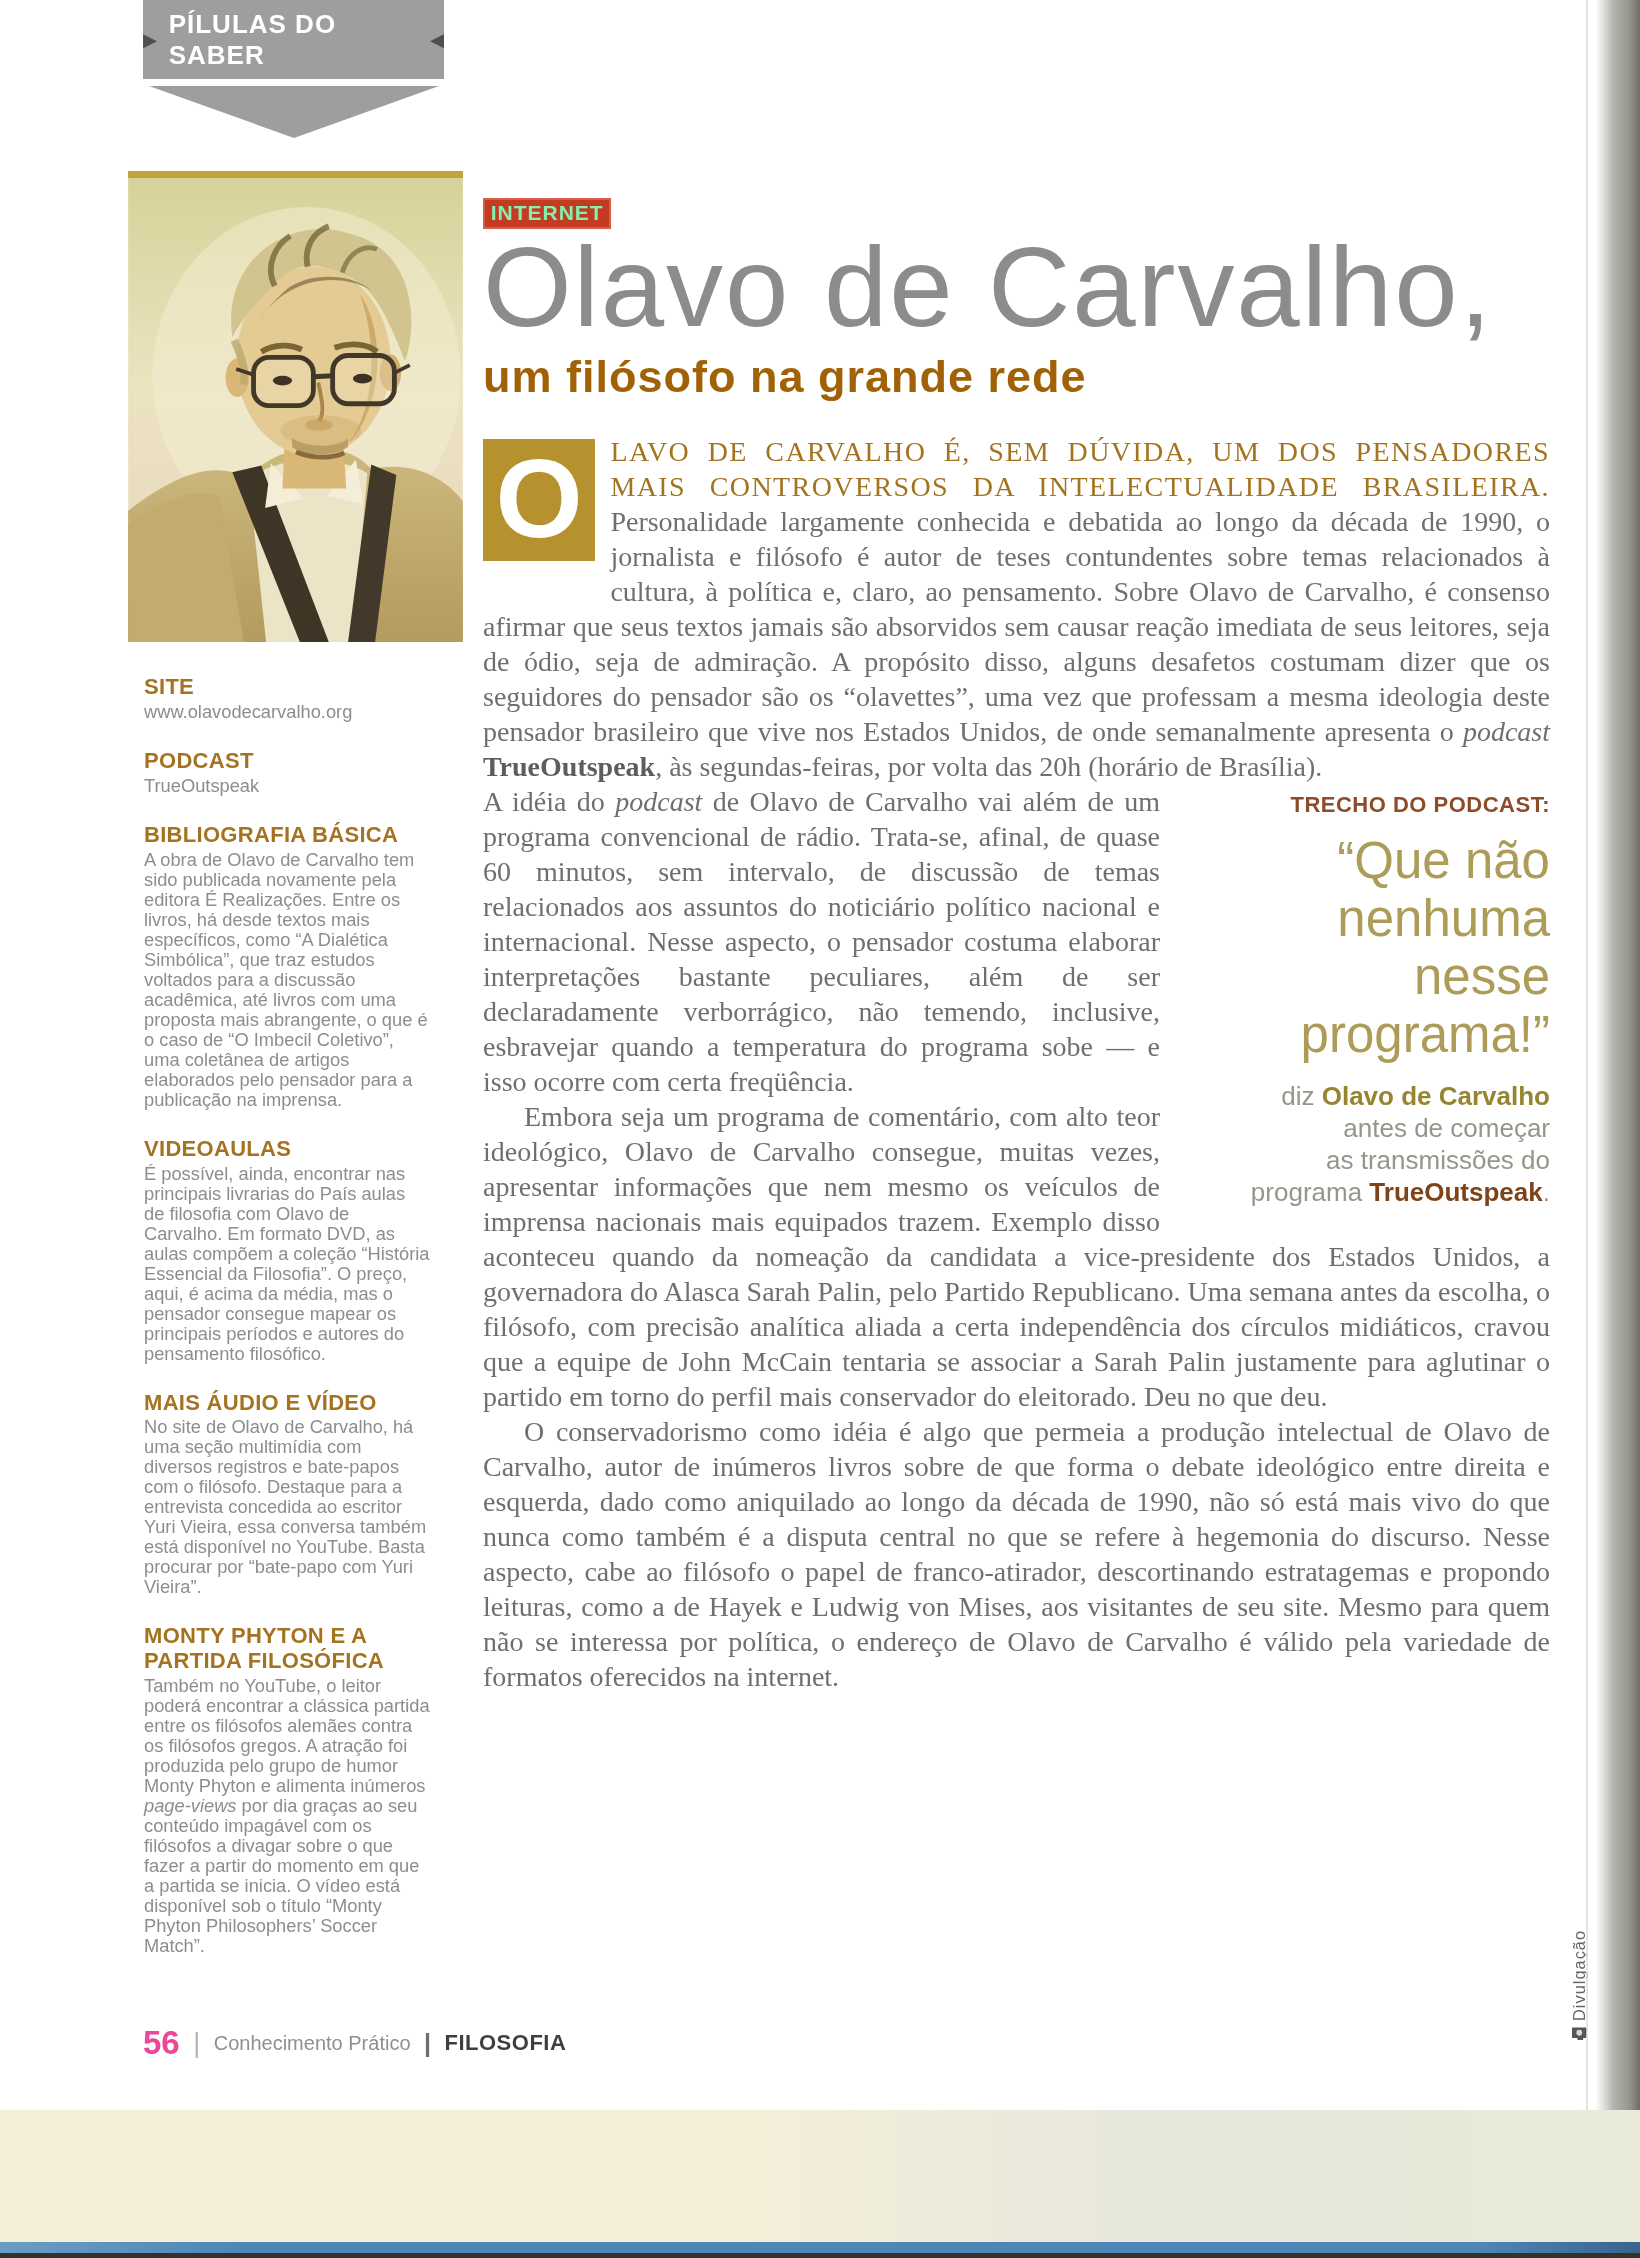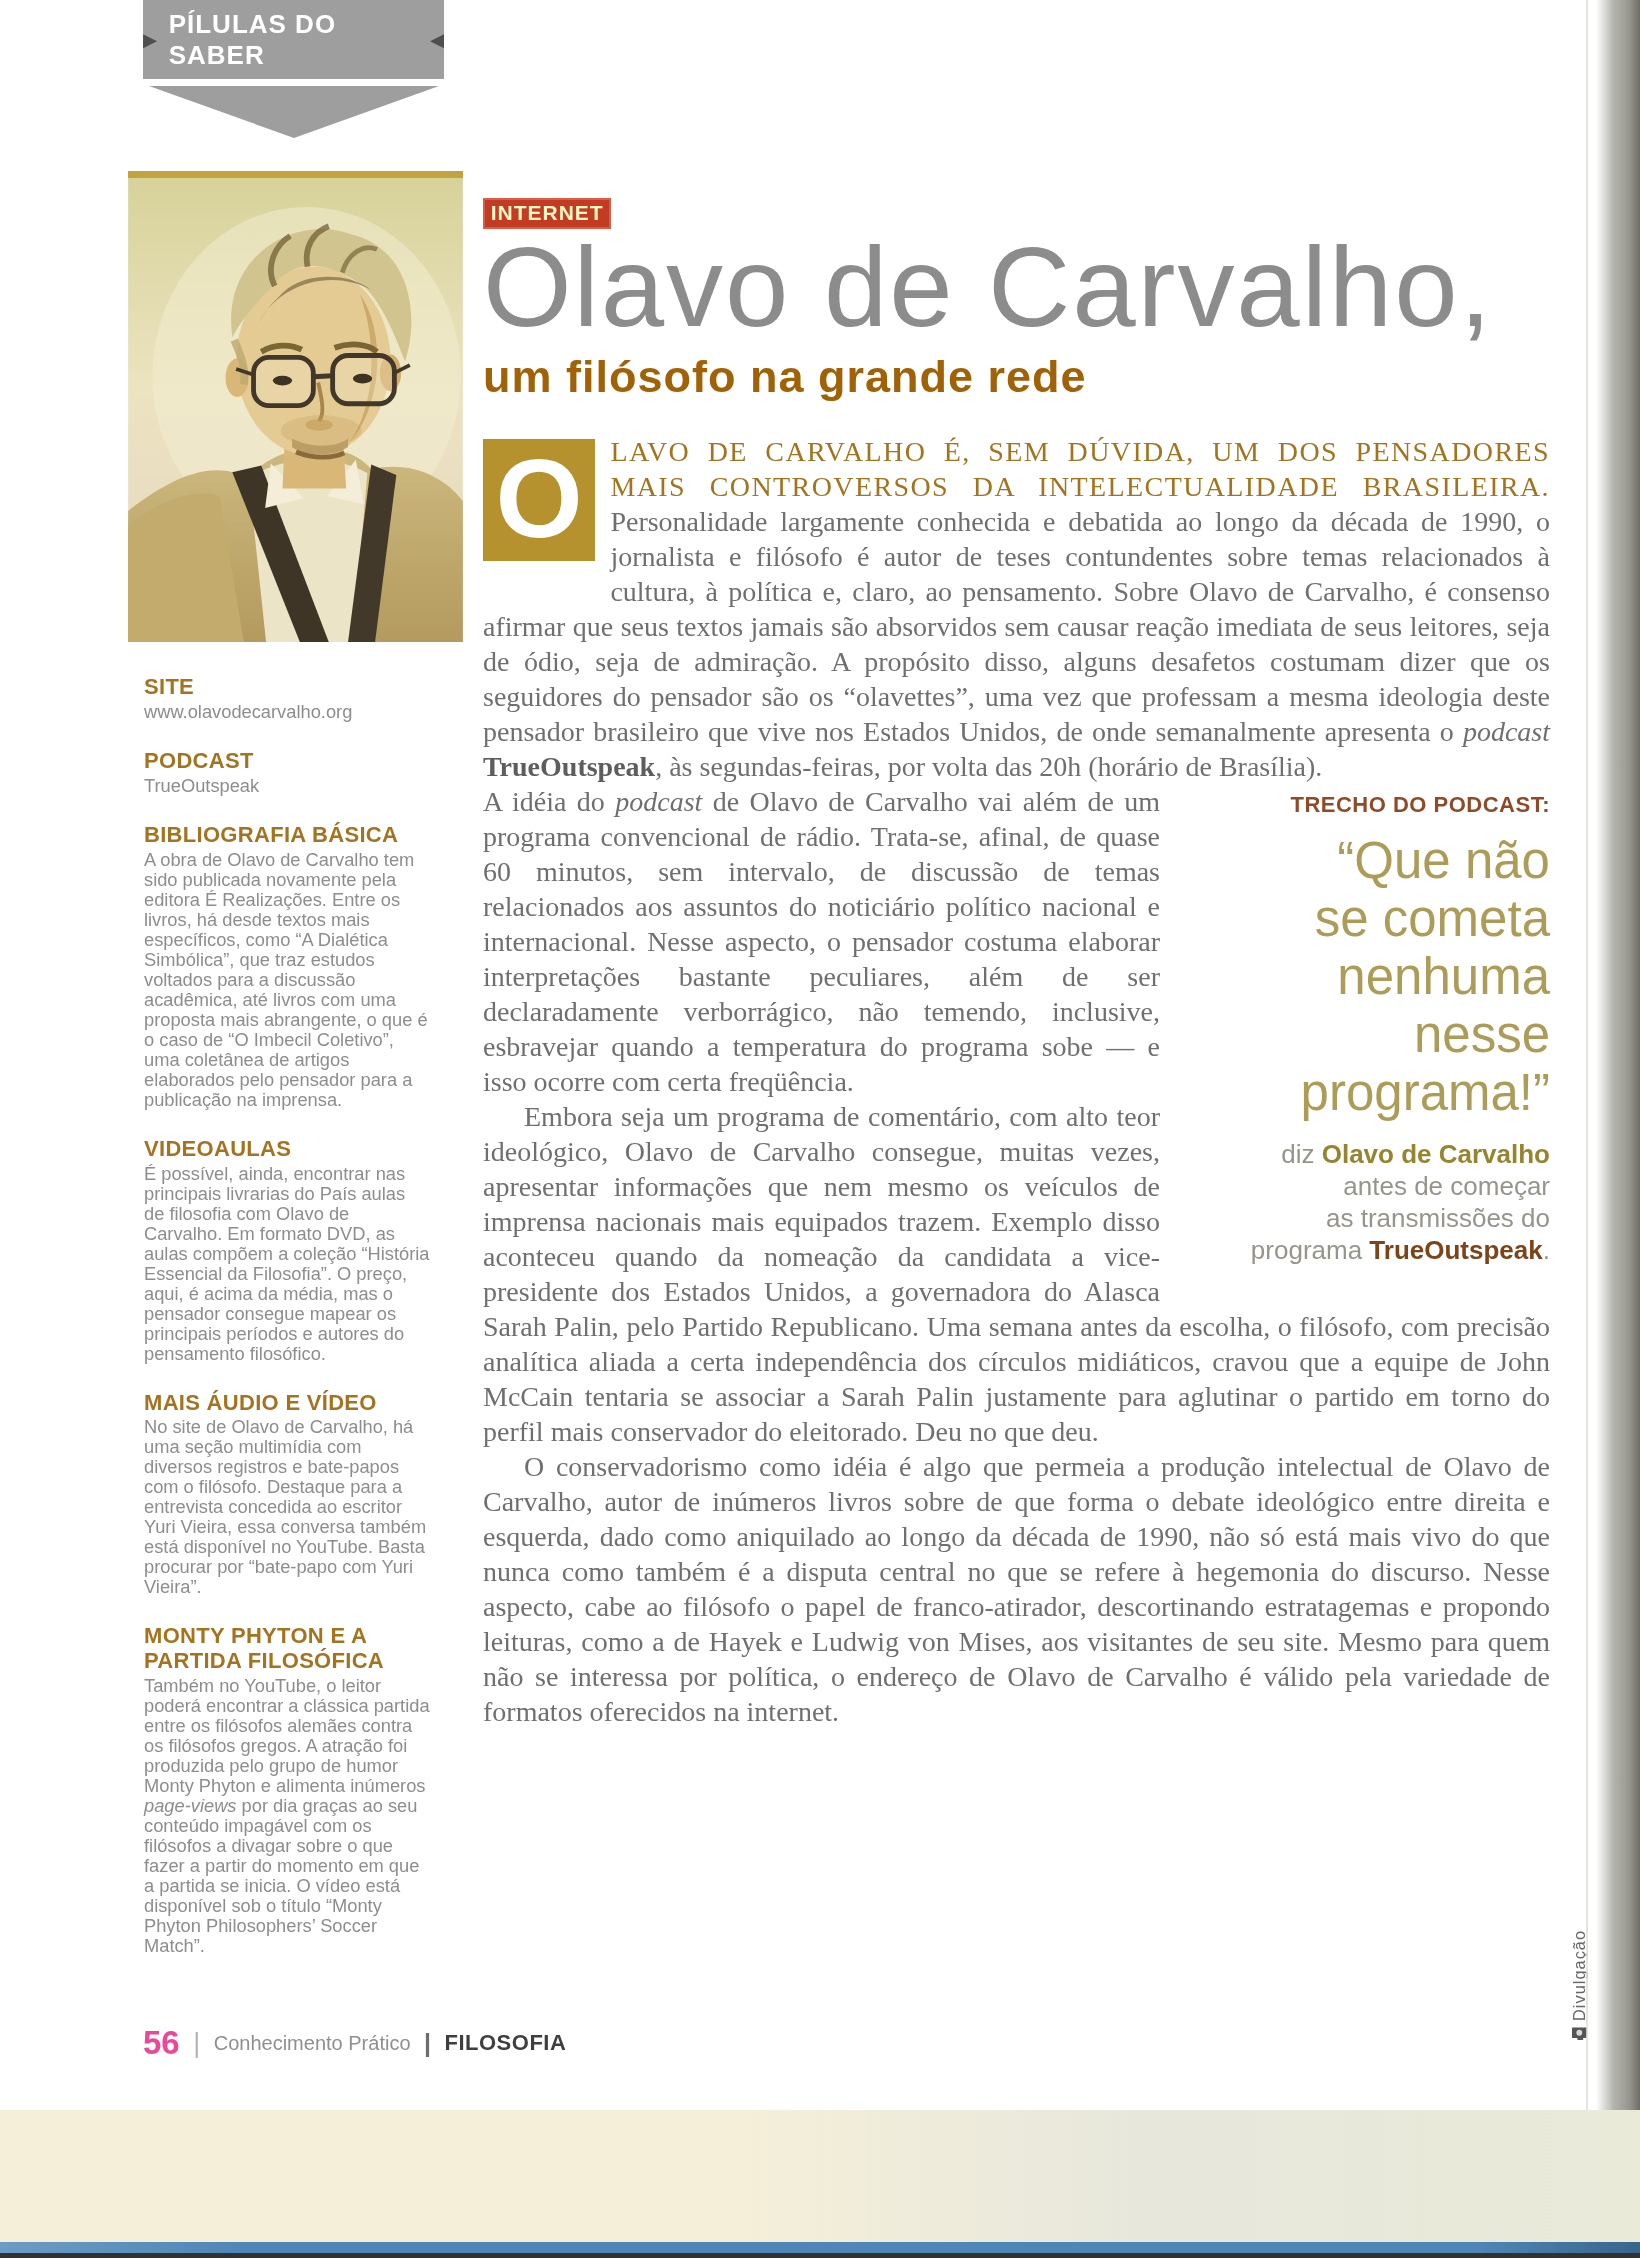--- a/index.html
+++ b/index.html
@@ -26,21 +26,21 @@
   
   .sidebar{position:absolute;left:144px;top:674px;width:286px;}
   .sb-section{margin-bottom:26px;}
   .sb-title{color:#a5731f;font-weight:bold;font-size:22px;line-height:25px;letter-spacing:0.3px;}
   .sb-body{color:#8d8d8d;font-size:18.3px;line-height:20px;margin-top:2.9px;}
   .sb-body .it{font-style:italic;}
 
   
   .main{position:absolute;left:483px;top:198px;width:1067px;}
   .tag{display:inline-block;background:#c23b22;box-shadow:0 0 0 1.9px #d8604a inset;
-    color:#fef9c3;font-weight:bold;font-size:21px;letter-spacing:1px;padding:2.9px 7.7px 3.9px;}
+    color:#86efac;font-weight:bold;font-size:21px;letter-spacing:1px;padding:2.9px 7.7px 3.9px;}
   .title{margin-top:0;font-size:114px;line-height:116px;font-weight:400;
     color:#8c8c8c;letter-spacing:1.9px;white-space:nowrap;}
   .subtitle{margin-top:5.8px;font-size:45px;font-weight:bold;color:#a16207;letter-spacing:1px;}
   .bodycopy{margin-top:31px;font-family:"Liberation Serif",serif;
     font-size:28px;line-height:35px;color:#6f6f6f;text-align:justify;}
   .bodycopy p{margin:0;}
   .bodycopy p + p{text-indent:41px;}
   .dropcap{float:left;width:112px;height:122px;margin:5.8px 15.4px 33px 0;
     background:#b6922e;color:#ffffff;text-align:center;
     font-family:"Liberation Sans",sans-serif;font-weight:bold;
@@ -196,21 +196,20 @@
 
     <div class="bodycopy">
       <p>
         <span class="dropcap">O</span><span class="leadcaps">LAVO DE CARVALHO É, SEM DÚVIDA, UM DOS PENSADORES MAIS CONTROVERSOS DA INTELECTUALIDADE BRASILEIRA.</span><span> Personalidade largamente conhecida e debatida ao longo da década de 1990, o jornalista e filósofo é autor de teses contundentes sobre temas relacionados à cultura, à política e, claro, ao pensamento. Sobre Olavo de Carvalho, é consenso afirmar que seus textos jamais são absorvidos sem causar reação imediata de seus leitores, seja de ódio, seja de admiração. A propósito disso, alguns desafetos costumam dizer que os seguidores do pensador são os “olavettes”, uma vez que professam a mesma ideologia deste pensador brasileiro que vive nos Estados Unidos, de onde semanalmente apresenta o </span><span class="it">podcast</span><span> </span><span class="bd">TrueOutspeak</span><span>, às segundas-feiras, por volta das 20h (horário de Brasília).</span>
       </p>
 
       <aside class="pullquote">
         <div class="pq-label">TRECHO DO PODCAST:</div>
         <div class="pq-quote">
           <span>“Que não</span>
-          <span>se cometa</span>
           <span>nenhuma</span>
           <span>nesse</span>
           <span>programa!”</span>
         </div>
         <div class="pq-attr">
           <div><span>diz </span><span class="pq-name">Olavo de Carvalho</span></div>
           <div>antes de começar</div>
           <div>as transmissões do</div>
           <div><span>programa </span><span class="pq-program">TrueOutspeak</span><span>.</span></div>
         </div>

